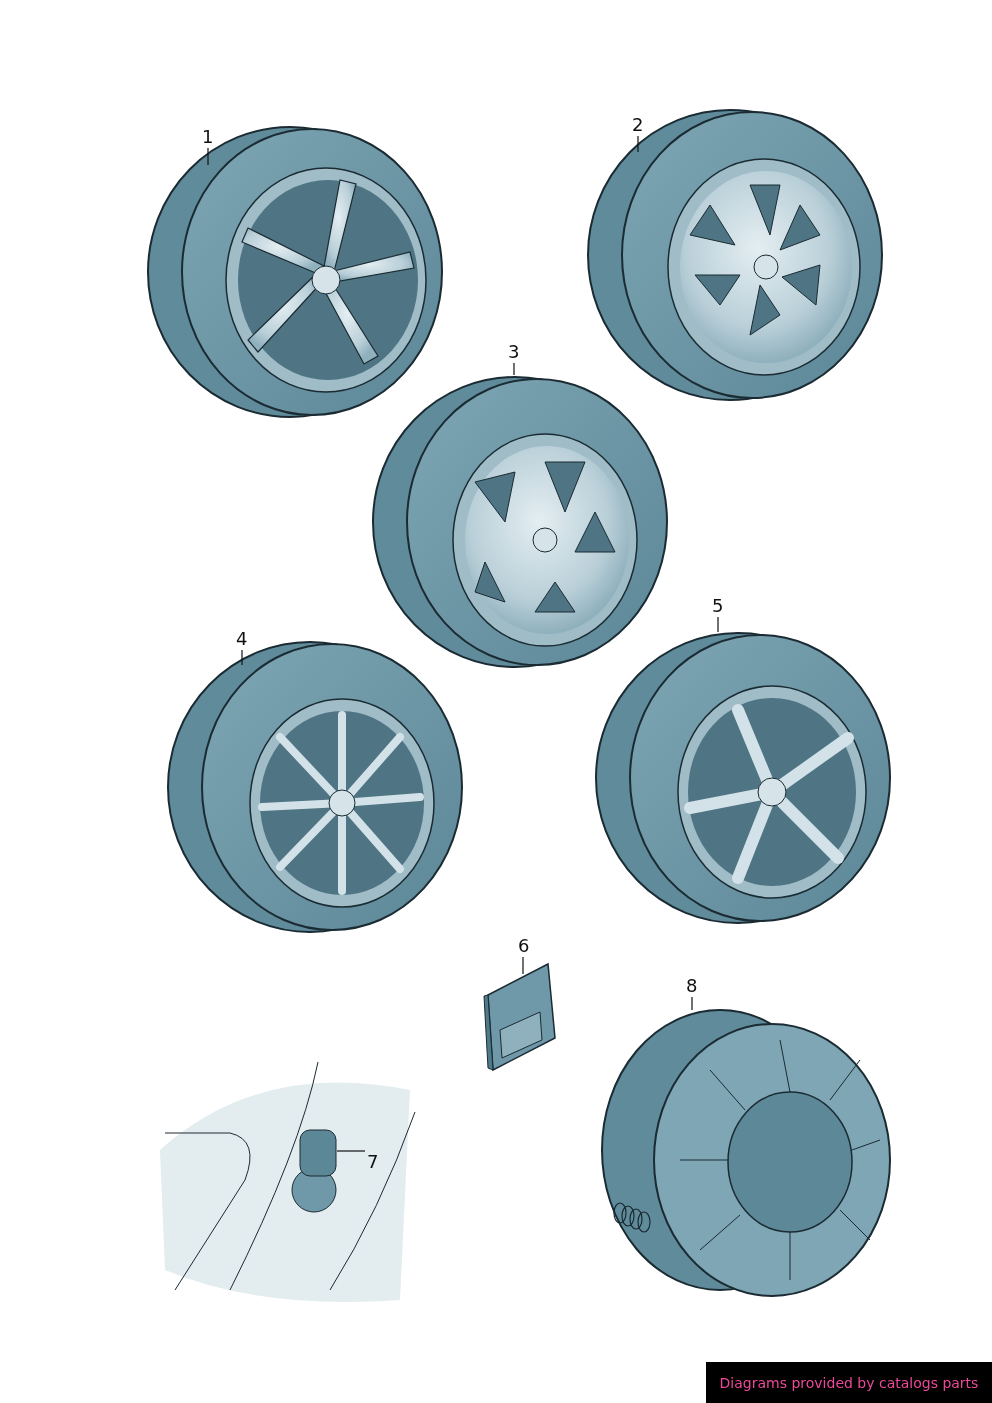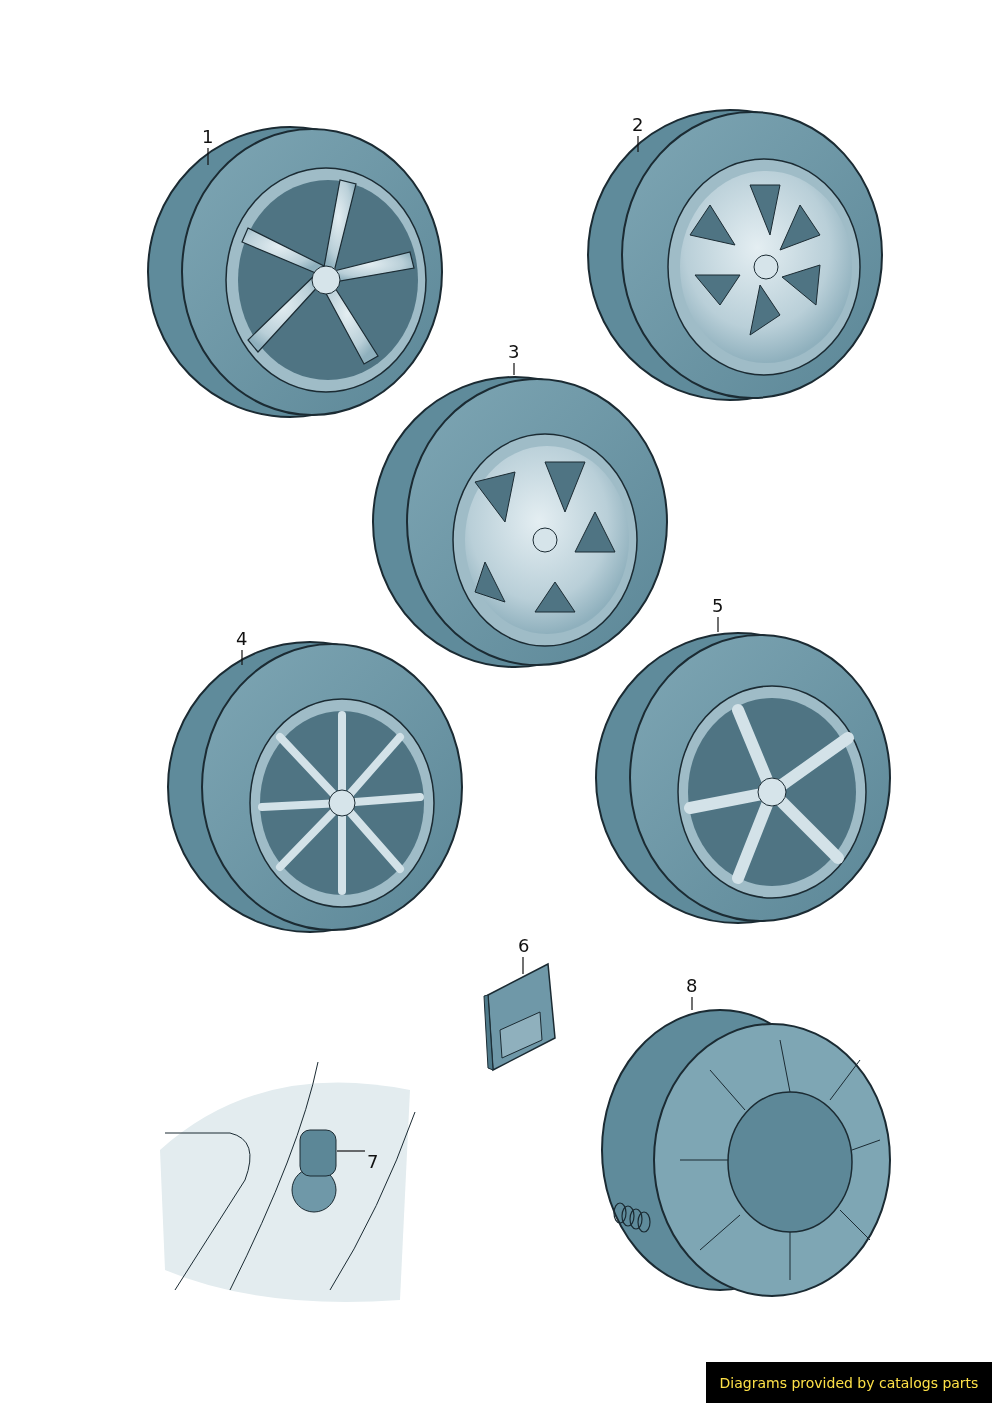--- a/index.html
+++ b/index.html
@@ -1,19 +1,19 @@
 <!DOCTYPE html>
 <html><head>
 <meta charset="utf-8">
 <style>
   html,body{margin:0;padding:0;background:#ffffff;}
   body{width:992px;height:1403px;position:relative;overflow:hidden;font-family:"DejaVu Sans",sans-serif;}
   #diagram{position:absolute;left:0;top:0;width:992px;height:1403px;}
   .callout{position:absolute;font-size:18px;color:#111;line-height:1;}
-  #credit{position:absolute;left:706px;top:1362px;width:286px;height:41px;background:#000;color:#fde047;
+  #credit{position:absolute;left:706px;top:1362px;width:286px;height:41px;background:#000;color:#ec4899;
     font-family:"DejaVu Sans",sans-serif;font-size:14px;display:flex;align-items:center;justify-content:center;}
 </style>
 </head>
 <body>
 
 <svg id="diagram" viewBox="0 0 992 1403" xmlns="http://www.w3.org/2000/svg">
   <defs>
     <radialGradient id="rimG" cx="45%" cy="40%" r="60%">
       <stop offset="0" stop-color="#e4eef2"></stop>
       <stop offset="0.7" stop-color="#b9cfd8"></stop>

